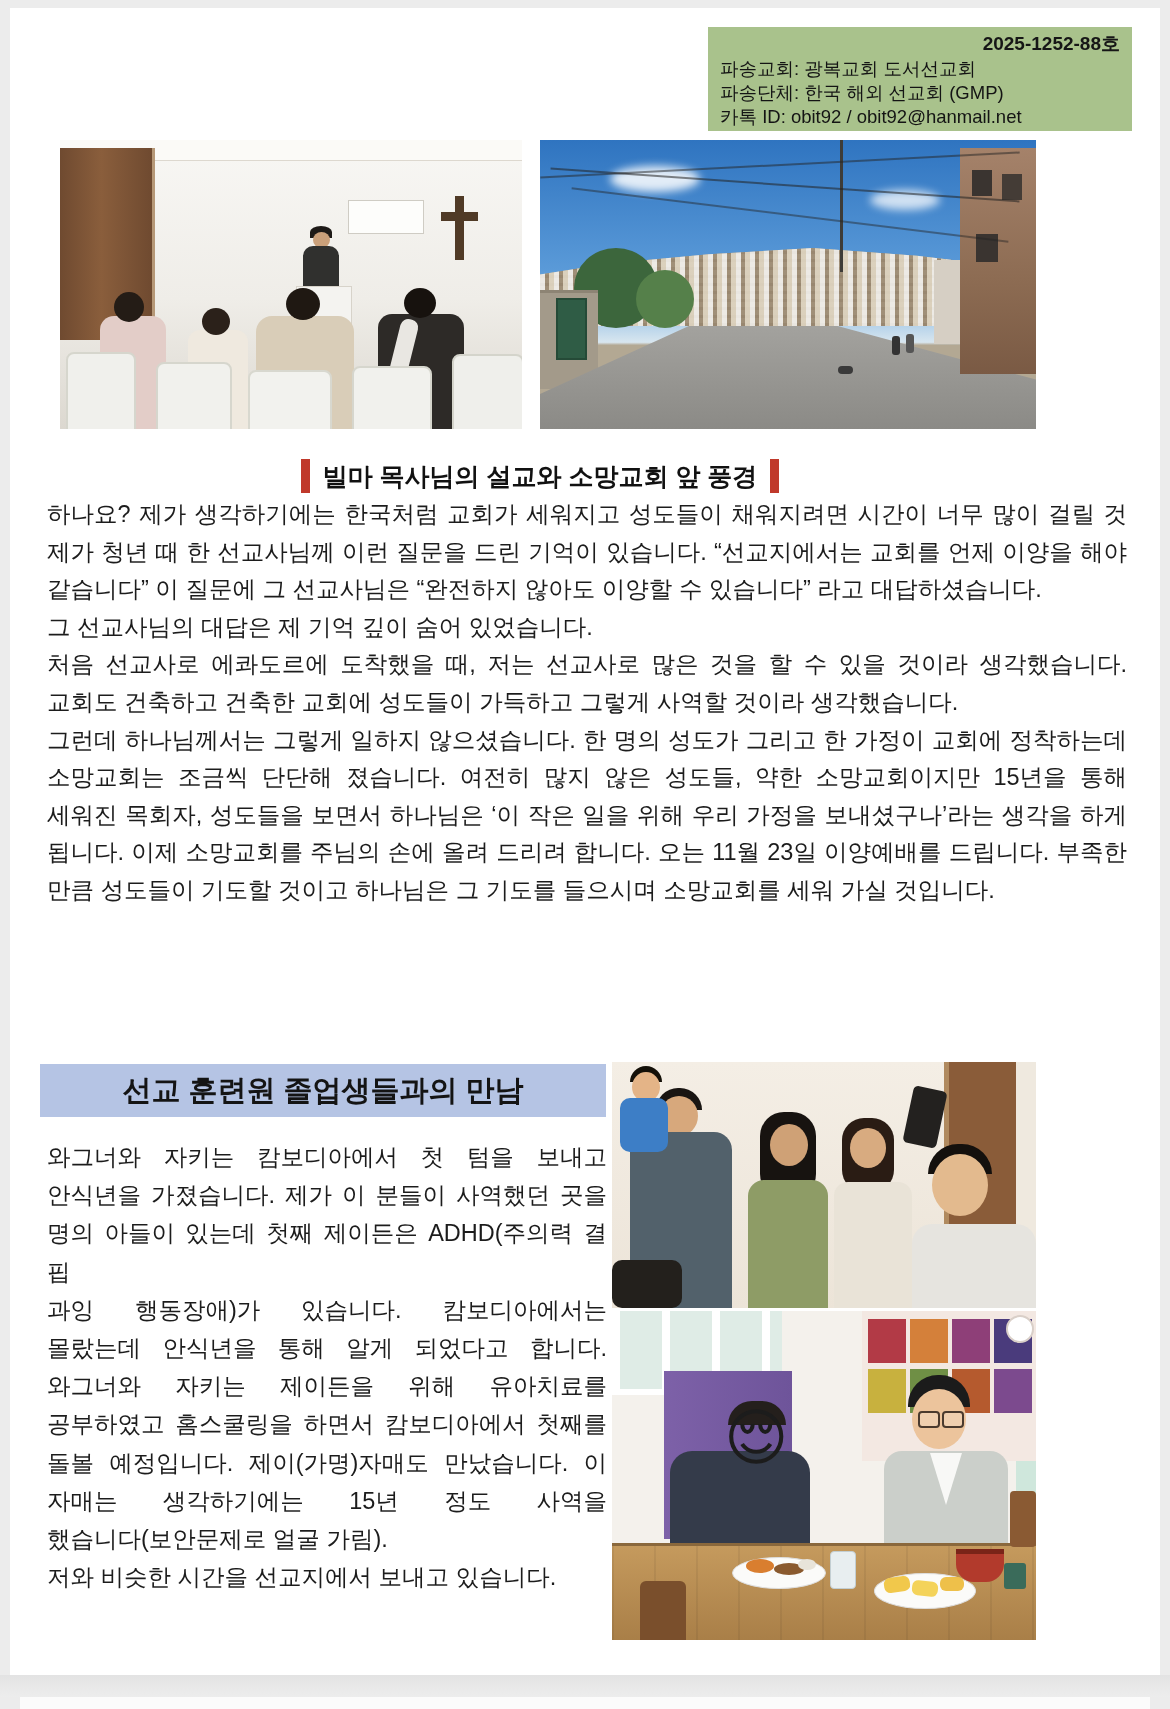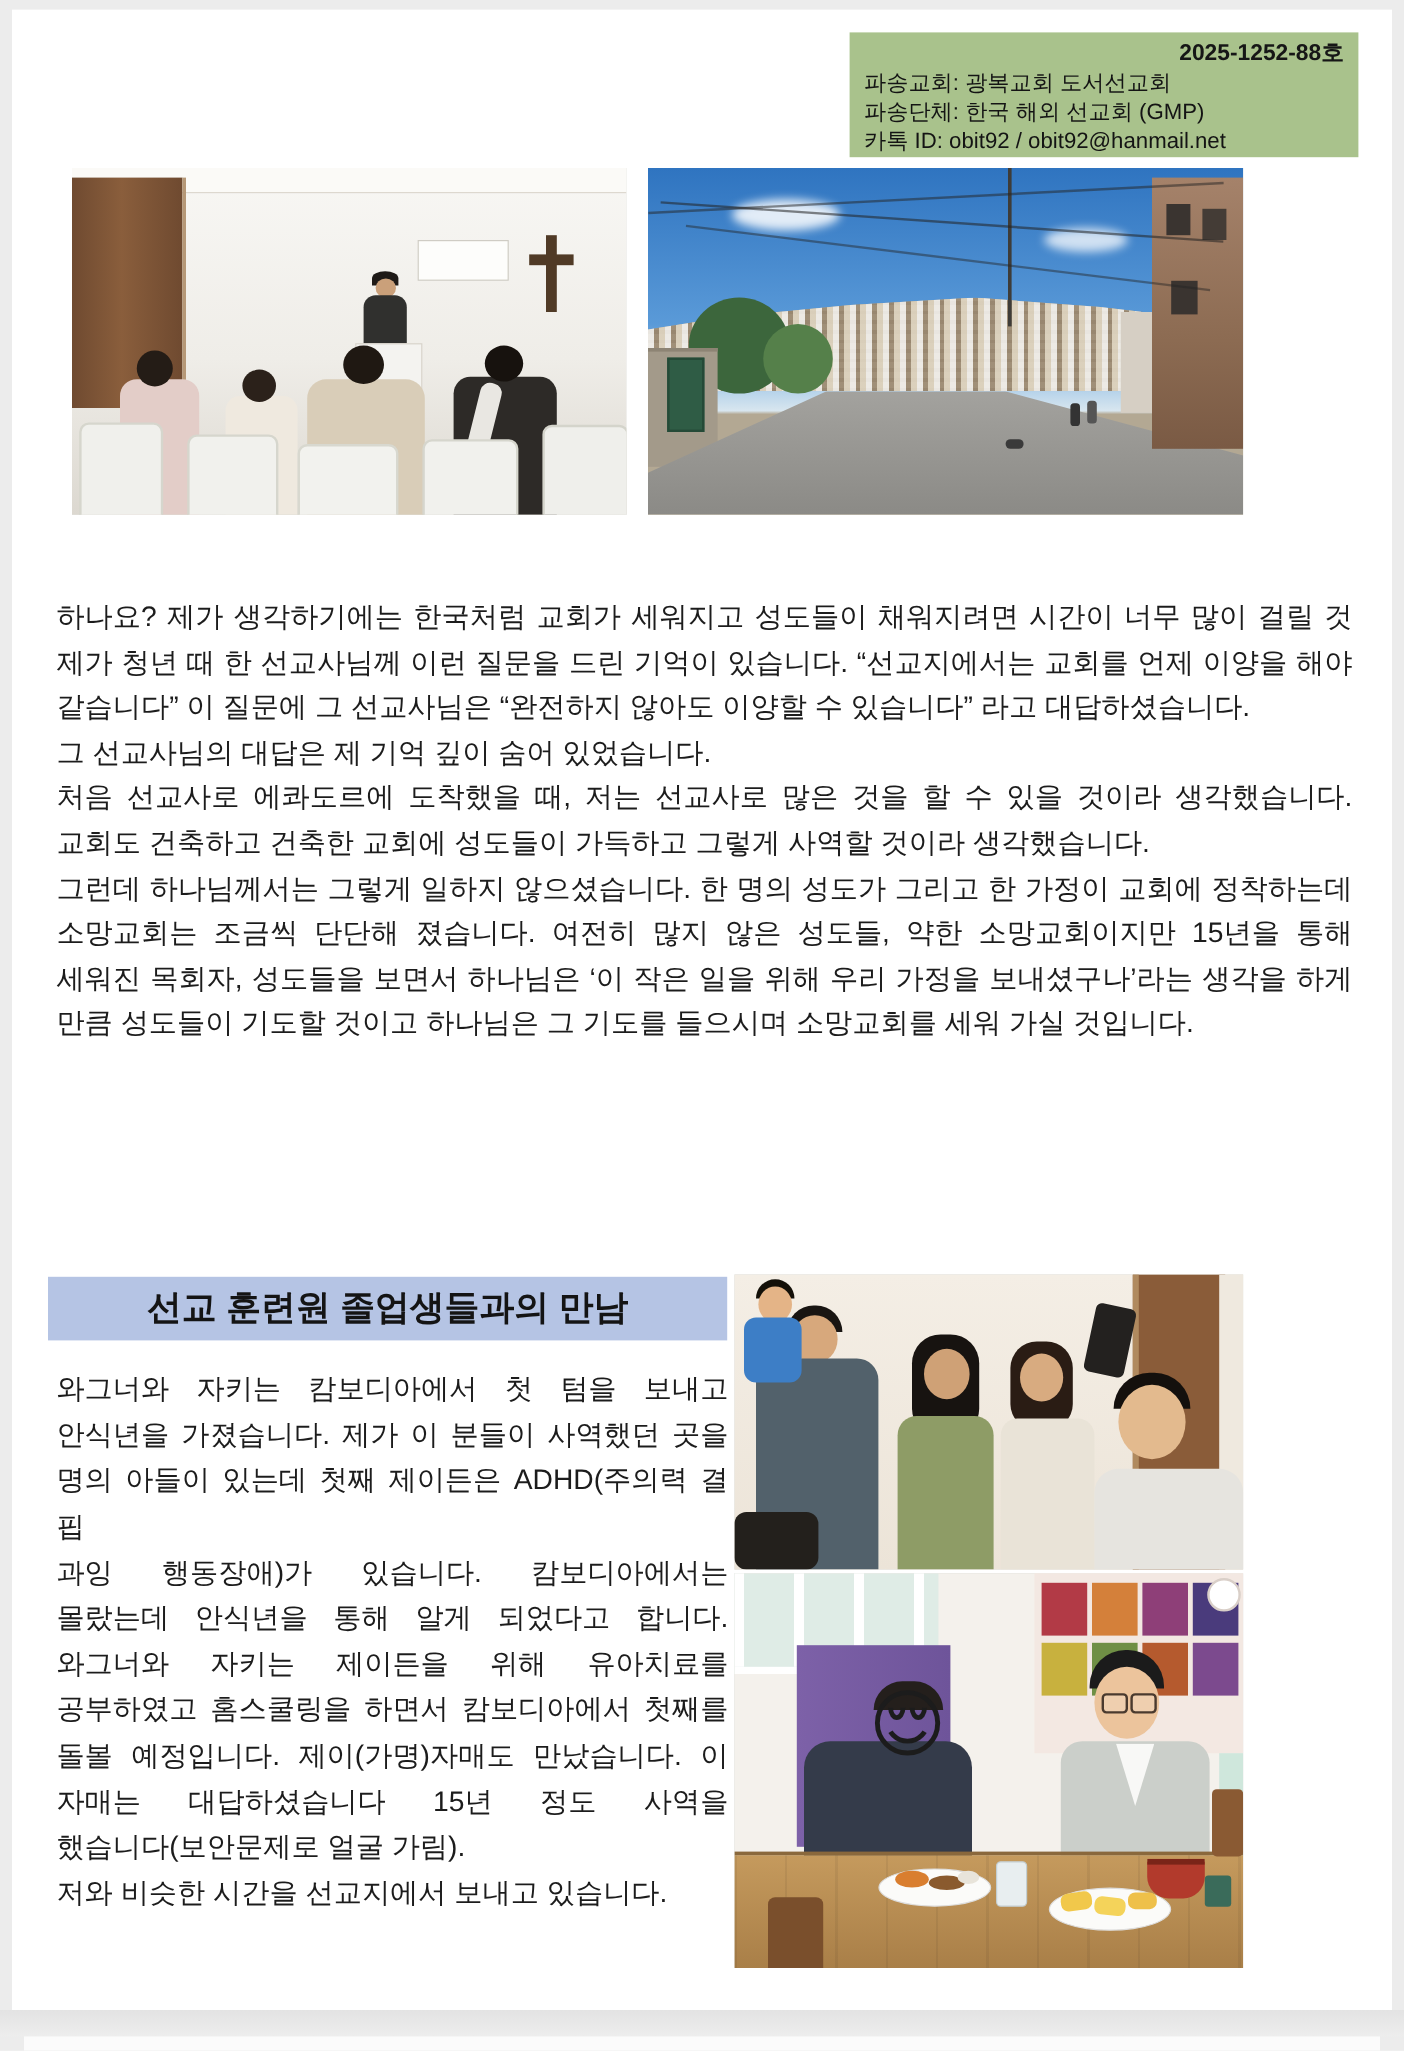--- a/index.html
+++ b/index.html
@@ -121,46 +121,52 @@
     <div class="abs" style="left:436px;top:94px;width:22px;height:28px;background:#3a3430"></div>
     <div class="abs" style="left:300px;top:0;width:3px;height:132px;background:#3e3c38"></div>
     <div class="abs" style="left:10px;top:44px;width:470px;height:2px;background:rgba(35,35,35,.55);transform:rotate(4deg)"></div>
     <div class="abs" style="left:0;top:24px;width:480px;height:2px;background:rgba(35,35,35,.5);transform:rotate(-3deg)"></div>
     <div class="abs" style="left:30px;top:74px;width:440px;height:2px;background:rgba(35,35,35,.45);transform:rotate(7deg)"></div>
     <div class="abs" style="left:352px;top:196px;width:8px;height:19px;background:#333;border-radius:3px"></div>
     <div class="abs" style="left:366px;top:194px;width:8px;height:19px;background:#555;border-radius:3px"></div>
     <div class="abs" style="left:298px;top:226px;width:15px;height:8px;background:#3a3a3a;border-radius:4px"></div>
   </div>
 
+  <div class="caption">
+    <span class="cap-bar"></span>
+    <span class="cap-text">빌마 목사님의 설교와 소망교회 앞 풍경</span>
+    <span class="cap-bar"></span>
+  </div>
 
   <div class="body1">
       <div class="tline just">하나요? 제가 생각하기에는 한국처럼 교회가 세워지고 성도들이 채워지려면 시간이 너무 많이 걸릴 것</div>
       <div class="tline just">제가 청년 때 한 선교사님께 이런 질문을 드린 기억이 있습니다. “선교지에서는 교회를 언제 이양을 해야</div>
       <div class="tline">같습니다” 이 질문에 그 선교사님은 “완전하지 않아도 이양할 수 있습니다” 라고 대답하셨습니다.</div>
       <div class="tline">그 선교사님의 대답은 제 기억 깊이 숨어 있었습니다.</div>
       <div class="tline just">처음 선교사로 에콰도르에 도착했을 때, 저는 선교사로 많은 것을 할 수 있을 것이라 생각했습니다.</div>
       <div class="tline">교회도 건축하고 건축한 교회에 성도들이 가득하고 그렇게 사역할 것이라 생각했습니다.</div>
       <div class="tline just">그런데 하나님께서는 그렇게 일하지 않으셨습니다. 한 명의 성도가 그리고 한 가정이 교회에 정착하는데</div>
       <div class="tline just">소망교회는 조금씩 단단해 졌습니다. 여전히 많지 않은 성도들, 약한 소망교회이지만 15년을 통해</div>
       <div class="tline just">세워진 목회자, 성도들을 보면서 하나님은 ‘이 작은 일을 위해 우리 가정을 보내셨구나’라는 생각을 하게</div>
+      <div class="tline just">됩니다. 이제 소망교회를 주님의 손에 올려 드리려 합니다. 오는 11월 23일 이양예배를 드립니다. 부족한</div>
       <div class="tline">만큼 성도들이 기도할 것이고 하나님은 그 기도를 들으시며 소망교회를 세워 가실 것입니다.</div>
     </div>
 
   <div class="title2">선교 훈련원 졸업생들과의 만남</div>
 
   <div class="body2">
       <div class="tline just">와그너와 자키는 캄보디아에서 첫 텀을 보내고</div>
       <div class="tline just">안식년을 가졌습니다. 제가 이 분들이 사역했던 곳을</div>
       <div class="tline just">명의 아들이 있는데 첫째 제이든은 ADHD(주의력 결핍</div>
       <div class="tline just">과잉 행동장애)가 있습니다. 캄보디아에서는</div>
       <div class="tline just">몰랐는데 안식년을 통해 알게 되었다고 합니다.</div>
       <div class="tline just">와그너와 자키는 제이든을 위해 유아치료를</div>
       <div class="tline just">공부하였고 홈스쿨링을 하면서 캄보디아에서 첫째를</div>
       <div class="tline just">돌볼 예정입니다. 제이(가명)자매도 만났습니다. 이</div>
-      <div class="tline just">자매는 대답하셨습니다 15년 정도 사역을</div>
+      <div class="tline just">자매는 생각하기에는 15년 정도 사역을</div>
       <div class="tline">했습니다(보안문제로 얼굴 가림).</div>
       <div class="tline">저와 비슷한 시간을 선교지에서 보내고 있습니다.</div>
     </div>
 
   <div class="photo" style="left:602px;top:1054px;width:424px;height:246px">
     <div class="ph-fill" style="background:linear-gradient(180deg,#f4eee5,#ece4d8)"></div>
     <div class="abs" style="left:332px;top:0;width:72px;height:246px;background:#8a5c39;border-left:5px solid #b08a5f"></div>
     <div class="abs" style="left:404px;top:0;width:20px;height:246px;background:#efe9df"></div>
     <div class="abs" style="left:44px;top:26px;width:46px;height:22px;border-radius:22px 22px 0 0;background:#191512"></div>
     <div class="abs" style="left:48px;top:34px;width:38px;height:40px;border-radius:50%;background:#d7a87c"></div>

